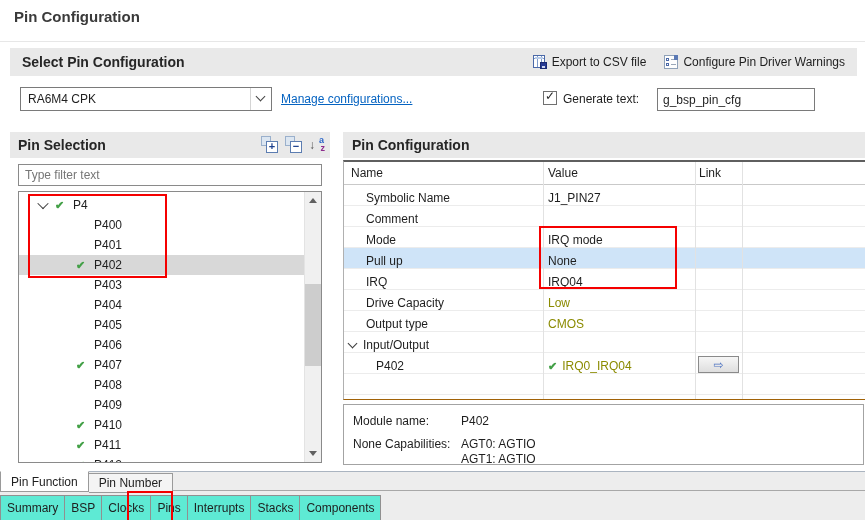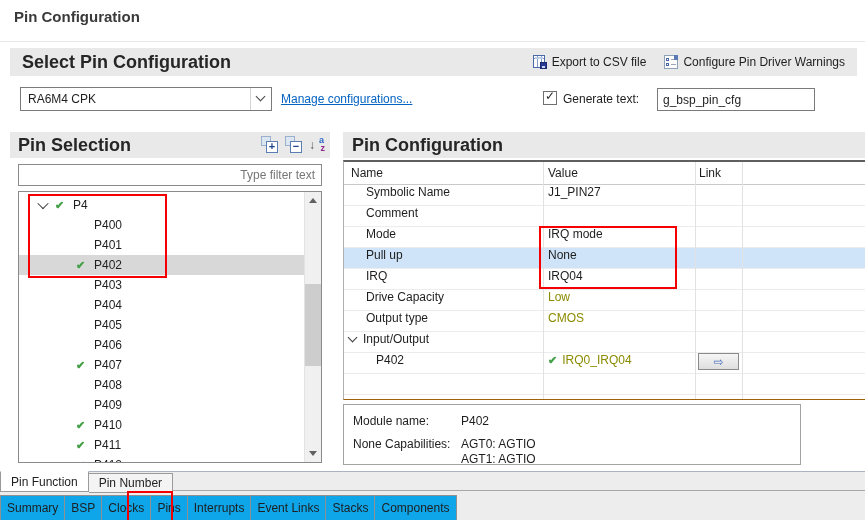--- a/index.html
+++ b/index.html
@@ -5,21 +5,21 @@
   * { margin:0; padding:0; box-sizing:border-box; }
   html,body { background:#fff; }
   body { font-family:"Liberation Sans", sans-serif; color:#1e1e1e; }
   .screen { position:relative; width:865px; height:520px; overflow:hidden; background:#fff; }
 
   .page-title { position:absolute; left:14px; top:8px; font-size:15px; font-weight:bold; color:#3a3a3a; }
   .top-divider { position:absolute; left:0; top:41px; width:865px; height:1px; background:#e7e7e7; }
 
   
   .bar { position:absolute; background:#e9e9e9; display:flex; align-items:center; }
-  .bar .bar-title { font-size:18px; font-weight:bold; color:#262626; }
+  .bar .bar-title { font-size:14px; font-weight:bold; color:#262626; }
 
   .select-bar { left:10px; top:48px; width:847px; height:28px; padding-left:12px; }
   .select-actions { position:absolute; right:12px; top:0; height:28px; display:flex; align-items:center; gap:18px; }
   .tool-btn { display:flex; align-items:center; gap:5px; font-size:12px; color:#1e1e1e; cursor:default; }
 
   
   .ic-csv { position:relative; width:14px; height:14px; }
   .ic-csv .grid { position:absolute; left:0; top:0; width:12px; height:13px; background:#fff; border:1px solid #4b69a8; }
   .ic-csv .grid i { position:absolute; top:0; bottom:0; width:1px; background:#7f9ccc; }
   .ic-csv .grid i.g1 { left:3px; } .ic-csv .grid i.g2 { left:7px; }
@@ -52,21 +52,21 @@
   .left-bar { left:10px; top:132px; width:320px; height:26px; padding-left:8px; }
   .left-icons { position:absolute; right:5px; top:4px; display:flex; gap:7px; align-items:center; }
   .ic-box2 { position:relative; width:17px; height:17px; }
   .ic-box2 .back { position:absolute; left:0; top:0; width:10px; height:10px; background:#dce6f1; border:1px solid #9ab0cc; }
   .ic-box2 .front { position:absolute; right:0; bottom:0; width:12px; height:12px; background:#fff; border:1px solid #5c7db1; color:#1a3e8c; font-size:11px; font-weight:bold; line-height:9px; text-align:center; }
   .ic-sort { position:relative; width:16px; height:17px; font-weight:bold; }
   .ic-sort .arr { position:absolute; left:0; top:2px; color:#555; font-size:12px; }
   .ic-sort .a { position:absolute; right:1px; top:-1px; color:#2b66c9; font-size:9px; }
   .ic-sort .z { position:absolute; right:0px; top:7px; color:#8d2b8d; font-size:9px; }
 
-  .filter-input { position:absolute; left:18px; top:164px; width:304px; height:22px; border:1px solid #8a8a8a; font-family:"Liberation Sans",sans-serif; font-size:12px; padding:0 6px; color:#1e1e1e;text-align:right; }
+  .filter-input { position:absolute; left:18px; top:164px; width:304px; height:22px; border:1px solid #8a8a8a; font-family:"Liberation Sans",sans-serif; font-size:12px; padding:0 6px; color:#1e1e1e; }
   .filter-input::placeholder { color:#767676; opacity:1; }
 
   .treebox { position:absolute; left:18px; top:191px; width:304px; height:272px; border:1px solid #8a8a8a; background:#fff; overflow:hidden; }
   .tree-rows { position:absolute; left:0; top:3px; right:17px; }
   .tree-row { position:relative; height:20px; display:flex; align-items:center; font-size:12px; }
   .tree-row.selected { background:#d8d8d8; }
   .tree-row .tchev { width:8px; height:8px; border-right:1.4px solid #3c3c3c; border-bottom:1.4px solid #3c3c3c; transform:rotate(45deg) translate(-1px,-1px); margin-left:20px; margin-right:8px; }
   .tree-row .checkslot { width:18px; text-align:left; font-size:11px; color:#43a047; font-weight:bold; }
   .tree-row.lvl0 .checkslot { margin-left:0; }
   .tree-row.lvl1 { padding-left:57px; }
@@ -75,46 +75,46 @@
   .vscroll .tri-up { position:absolute; left:4px; top:6px; width:0; height:0; border-left:4px solid transparent; border-right:4px solid transparent; border-bottom:5px solid #606060; }
   .vscroll .tri-dn { position:absolute; left:4px; bottom:6px; width:0; height:0; border-left:4px solid transparent; border-right:4px solid transparent; border-top:5px solid #606060; }
   .vscroll .thumb { position:absolute; left:0; top:92px; width:17px; height:82px; background:#cdcdcd; }
 
   
   .right-bar { left:343px; top:132px; width:522px; height:26px; padding-left:9px; }
   .ptable { position:absolute; left:343px; top:160px; width:522px; height:240px; border-top:2px solid #5f5f5f; border-left:1px solid #b0b0b0; border-bottom:1px solid #a16207; background:#fff; overflow:hidden; }
   .ptable .vline { position:absolute; top:0; bottom:0; width:1px; background:#e2e2e2; z-index:3; }
   .thead { position:relative; height:23px; border-bottom:1px solid #c9c9c9; font-size:12px; }
   .thead span { position:absolute; top:4px; }
-  .trow { position:relative; height:21px; display:flex; align-items:flex-start; border-bottom:1px solid #ececec; font-size:12px; }
+  .trow { position:relative; height:21px; display:flex; align-items:flex-end; border-bottom:1px solid #ececec; font-size:12px; }
   .trow.hl { background:#cfe4f8; }
   .cell-name { width:199px; padding-left:22px; display:flex; align-items:center; }
   .trow.ind0 .cell-name { padding-left:5px; }
   .trow.ind2 .cell-name { padding-left:32px; }
   .cell-name .tchev2 { width:7px; height:7px; border-right:1.3px solid #3c3c3c; border-bottom:1.3px solid #3c3c3c; transform:rotate(45deg); margin-right:7px; margin-top:-3px; }
   .cell-value { width:152px; padding-left:5px; display:flex; align-items:center; gap:5px; }
   .cell-value.olive { color:#8b8b00; }
   .cell-value .vcheck { font-size:11px; color:#43a047; font-weight:bold; }
   .cell-link { width:47px; display:flex; justify-content:center; }
   .link-btn { width:41px; height:17px; border:1px solid #8a8a8a; background:linear-gradient(#f6f6f6,#dedede); display:flex; align-items:center; justify-content:center; font-size:12px; color:#4f74c2; line-height:1; }
 
-  .module-box { position:absolute; left:343px; top:404px; width:458px; height:61px; border:1px solid #a3a3a3; background:#fff; font-size:12px; }
+  .module-box { position:absolute; left:343px; top:404px; width:521px; height:61px; border:1px solid #a3a3a3; background:#fff; font-size:12px; }
   .module-box .lbl { position:absolute; left:9px; color:#1e1e1e; }
   .module-box .val { position:absolute; left:117px; }
 
   
   .bottom-strip { position:absolute; left:0; top:472px; width:865px; height:48px; background:#ededed; }
   .strip-topline { position:absolute; left:0; top:471px; width:865px; height:1px; background:#aab4c0; }
   .innertab-line { position:absolute; left:0; top:490px; width:865px; height:1px; background:#a8a8a8; }
   .inner-tabs { position:absolute; left:0; top:471px; height:21px; display:flex; }
   .itab { position:relative; height:20px; margin-top:2px; padding:0 10px; display:flex; align-items:center; font-size:12px; background:#f4f4f4; border:1px solid #9a9a9a; border-left:none; }
   .itab:first-child { border-left:1px solid #9a9a9a; }
   .itab.active { background:#fff; border-top:1px solid #fff; margin-top:0; height:21px; z-index:2; border-left:1px solid #9a9a9a; }
   .outer-tabs { position:absolute; left:0; top:495px; height:26px; display:flex; }
-  .otab { height:26px; padding:0 6px; display:flex; align-items:center; font-size:12px; background:#0ea5e9; border:1px solid #909090; margin-left:-1px; }
+  .otab { height:26px; padding:0 6px; display:flex; align-items:center; font-size:12px; background:#5eead4; border:1px solid #909090; margin-left:-1px; }
   .otab:first-child { margin-left:0; }
 
   
   .red-rect { position:absolute; border:2px solid #f50000; z-index:10; pointer-events:none; }
   .rr1 { left:28px; top:194px; width:139px; height:84px; }
   .rr2 { left:539px; top:226px; width:138px; height:63px; }
   .rr3 { left:127px; top:491px; width:46px; height:40px; }
 </style>
 </head>
 <body>
@@ -389,21 +389,20 @@
   <div class="inner-tabs" id="inner-tabs">
       <div class="itab active">Pin Function</div>
       <div class="itab">Pin Number</div>
     </div>
   <div class="outer-tabs" id="outer-tabs">
       <div class="otab">Summary</div>
       <div class="otab">BSP</div>
       <div class="otab">Clocks</div>
       <div class="otab">Pins</div>
       <div class="otab">Interrupts</div>
-      <div class="otab">Event Links</div>
       <div class="otab">Stacks</div>
       <div class="otab">Components</div>
     </div>
 
   <div class="red-rect rr1"></div>
   <div class="red-rect rr2"></div>
   <div class="red-rect rr3"></div>
 
 </div>
 

